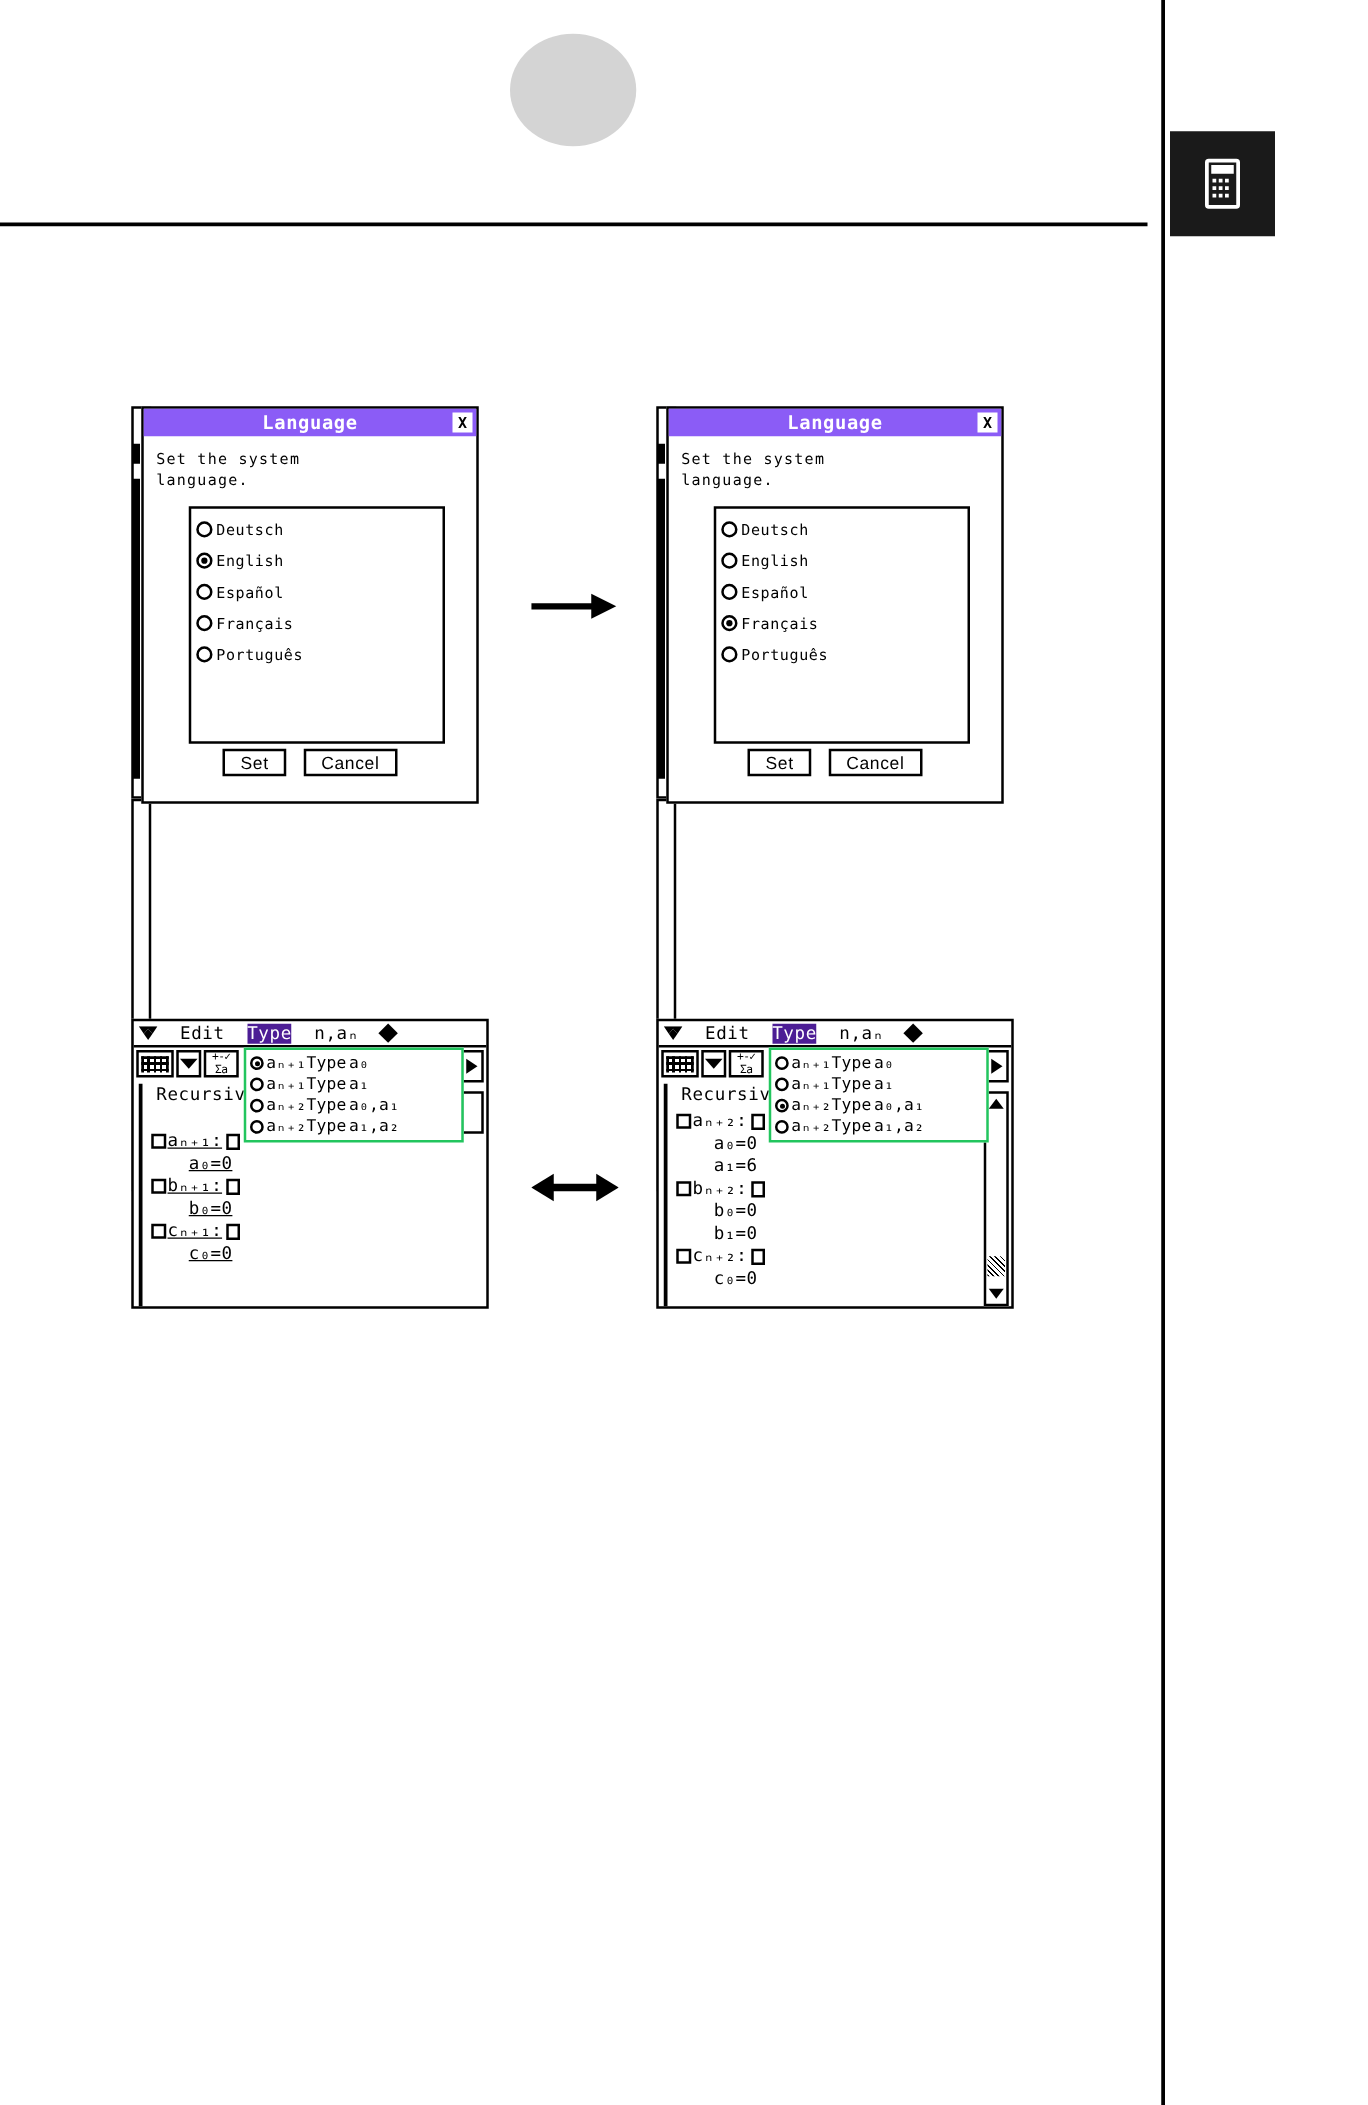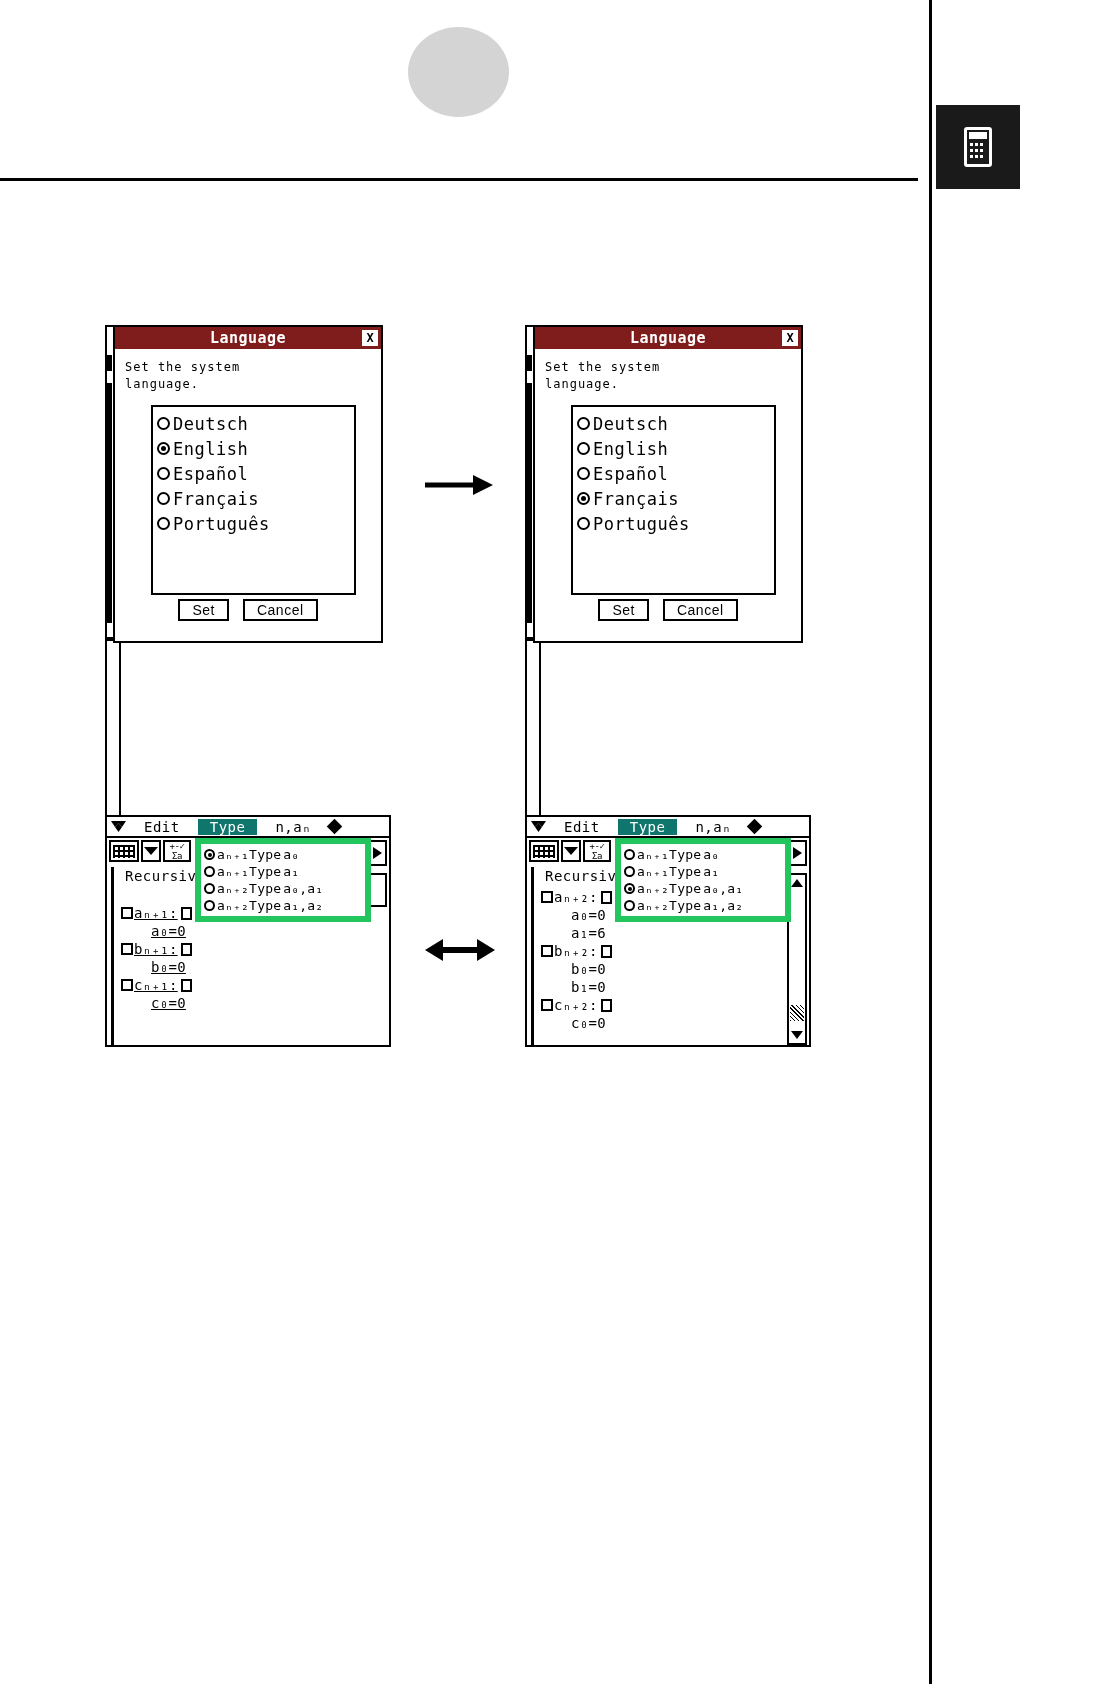--- a/index.html
+++ b/index.html
@@ -35,53 +35,53 @@
   
   .lang-wrap{position:absolute;width:286px;height:325px;}
   .lang-wrap.left{left:105px;top:325px;}
   .lang-wrap.right{left:525px;top:325px;}
   .bg-left-strip{left:0;top:8px;width:12px;height:310px;border:2px solid #000;background:#fff;}
   .bg-left-strip .seg{position:absolute;left:1px;width:6px;background:#000;}
   .bg-right-strip{right:0;top:8px;width:12px;height:310px;border:2px solid #000;background:#fff;}
 
   .dialog{position:absolute;left:8px;top:0;width:270px;height:318px;
           background:#fff;border:2px solid #000;box-sizing:border-box;}
-  .dlg-title{position:relative;height:22px;background:#7f1d1d;color:#fff;
+  .dlg-title{position:relative;height:22px;background:#8b5cf6;color:#fff;
              display:flex;align-items:center;justify-content:center;}
   .dlg-title .t{font-size:15px;font-weight:bold;letter-spacing:0.5px;
                 font-family:"DejaVu Sans Mono",monospace;}
   .dlg-close{position:absolute;right:3px;top:3px;width:16px;height:16px;
              background:#fff;color:#000;font-size:12px;font-weight:bold;line-height:16px;
              text-align:center;font-family:"DejaVu Sans Mono",monospace;}
   .dlg-body{padding:10px 10px 0 10px;}
   .dlg-msg{font-size:12px;line-height:17px;letter-spacing:1px;color:#000;white-space:pre-line;}
   .radio-box{margin:12px 4px 0 26px;border:2px solid #000;width:205px;height:190px;
              box-sizing:border-box;padding:4px 0 0 4px;}
   .radio-row{display:flex;align-items:center;height:25px;}
   .radio{width:13px;height:13px;border:2px solid #000;border-radius:50%;
          box-sizing:border-box;flex:0 0 auto;background:#fff;position:relative;}
   .radio.on:after{content:"";position:absolute;left:2px;top:2px;width:5px;height:5px;
                   border-radius:50%;background:#000;}
-  .radio-label{font-size:17px;letter-spacing:0.5px;margin-left:3px;color:#000;}
+  .radio-label{font-size:12px;letter-spacing:0.5px;margin-left:3px;color:#000;}
   .btn-row{position:absolute;left:0;bottom:20px;width:100%;
            display:flex;justify-content:center;gap:14px;}
   .btn{border:2px solid #000;background:#fff;color:#000;font-size:14px;
        padding:1px 12px;letter-spacing:0.5px;box-sizing:border-box;}
 
   
   .calc-wrap{position:absolute;width:286px;height:240px;}
   .calc-wrap.left{left:105px;top:815px;}
   .calc-wrap.right{left:525px;top:815px;}
 
   .calc-win{position:absolute;left:0;top:0;width:286px;height:232px;
             border:2px solid #000;background:#fff;box-sizing:border-box;}
   .menubar{height:21px;border-bottom:2px solid #000;display:flex;align-items:center;
            padding:0 4px;gap:18px;box-sizing:border-box;}
   .mb-item{font-size:14px;color:#000;letter-spacing:0.5px;white-space:nowrap;}
-  .mb-item.inv{background:#0f766e;color:#fff;padding:0 12px;}
+  .mb-item.inv{background:#4c1d95;color:#fff;padding:0 0;}
   .wdown{width:15px;height:11px;position:relative;}
   .wdown svg{display:block}
   .diamond{width:11px;height:11px;background:#000;transform:rotate(45deg);}
 
   .toolbar{height:26px;display:flex;align-items:center;gap:2px;padding:2px 2px;
            box-sizing:border-box;}
   .tb-btn{border:2px solid #000;background:#fff;height:22px;box-sizing:border-box;
           display:flex;align-items:center;justify-content:center;font-size:10px;
           line-height:10px;padding:0 2px;}
   .tb-grid{width:30px;position:relative;}
@@ -102,21 +102,21 @@
   .chk{width:12px;height:12px;border:2px solid #000;box-sizing:border-box;background:#fff;
        display:inline-block;margin-right:1px;flex:0 0 auto;}
   .inbox{width:11px;height:13px;border:2px solid #000;box-sizing:border-box;background:#fff;
          display:inline-block;margin-left:3px;flex:0 0 auto;}
 
   
   .contentframe{position:absolute;left:4px;top:50px;width:278px;height:178px;
                 border-left:3px solid #000;box-sizing:border-box;}
 
   
-  .dropdown{position:absolute;border:6px solid #22c55e;background:#fff;box-sizing:border-box;
+  .dropdown{position:absolute;border:2px solid #22c55e;background:#fff;box-sizing:border-box;
             padding:2px 3px;z-index:20;}
   .dd-row{display:flex;align-items:center;height:17px;font-size:13px;letter-spacing:0.2px;}
   .dd-radio{width:11px;height:11px;border:2px solid #000;border-radius:50%;box-sizing:border-box;
             background:#fff;position:relative;margin-right:2px;flex:0 0 auto;}
   .dd-radio.on:after{content:"";position:absolute;left:1.5px;top:1.5px;width:4px;height:4px;
                      border-radius:50%;background:#000;}
   .dd-arg{margin-left:2px;}
 
   
   .rt-arrow{position:absolute;right:2px;top:23px;width:20px;height:26px;border:2px solid #000;

